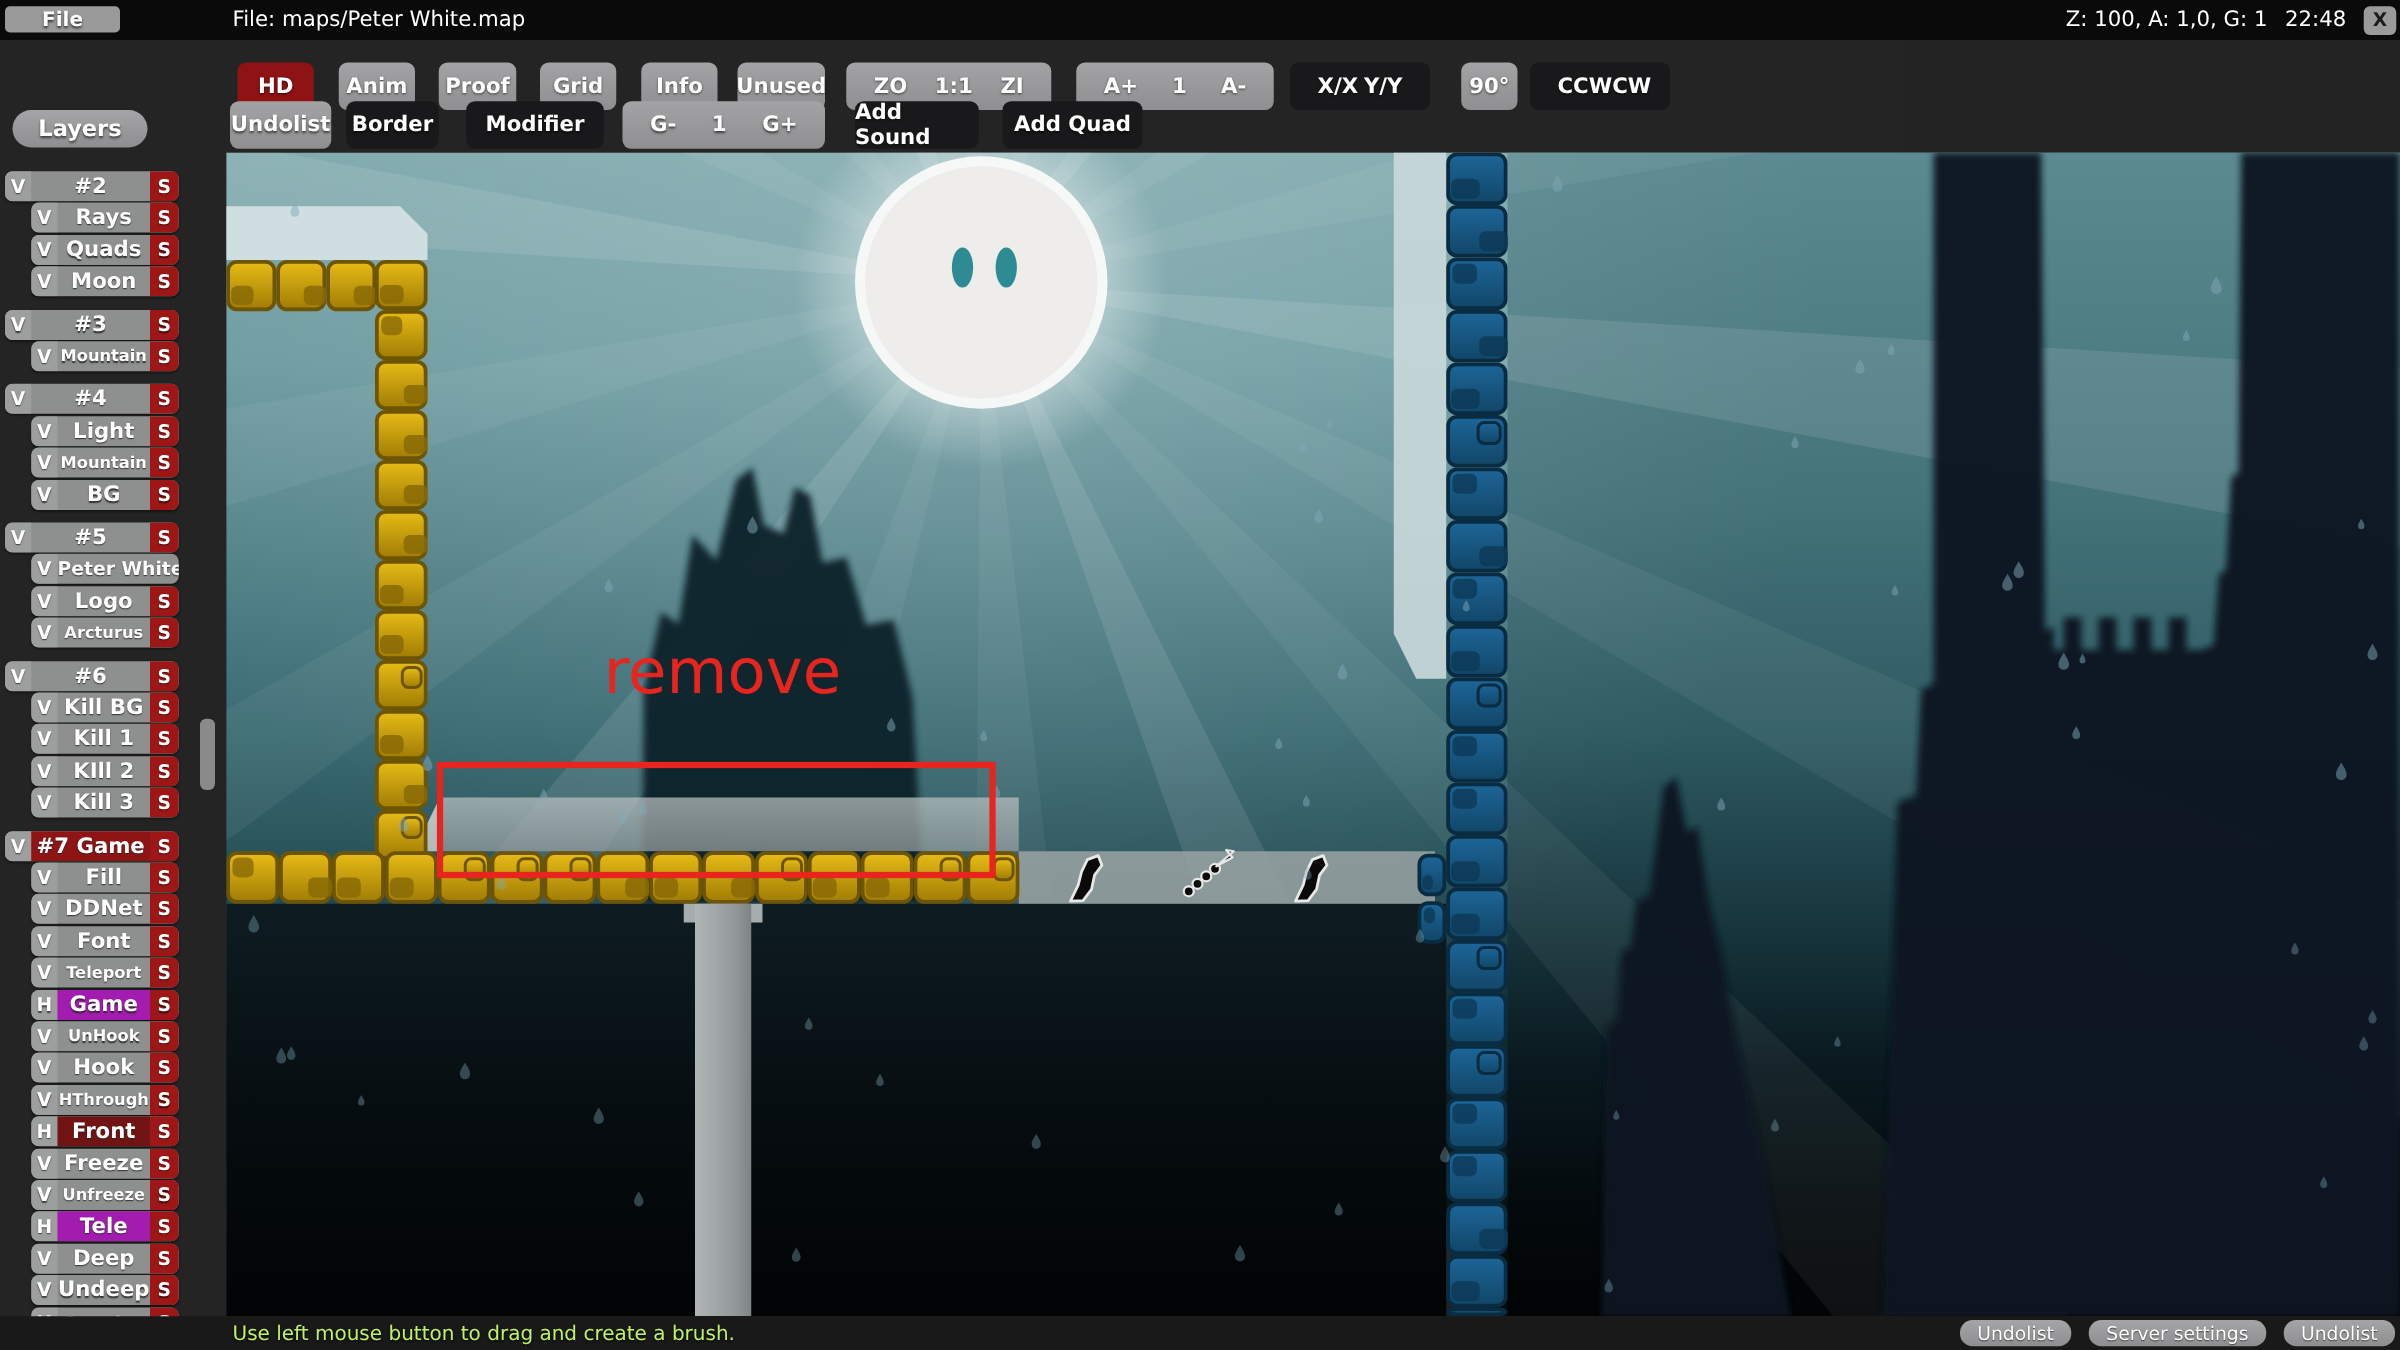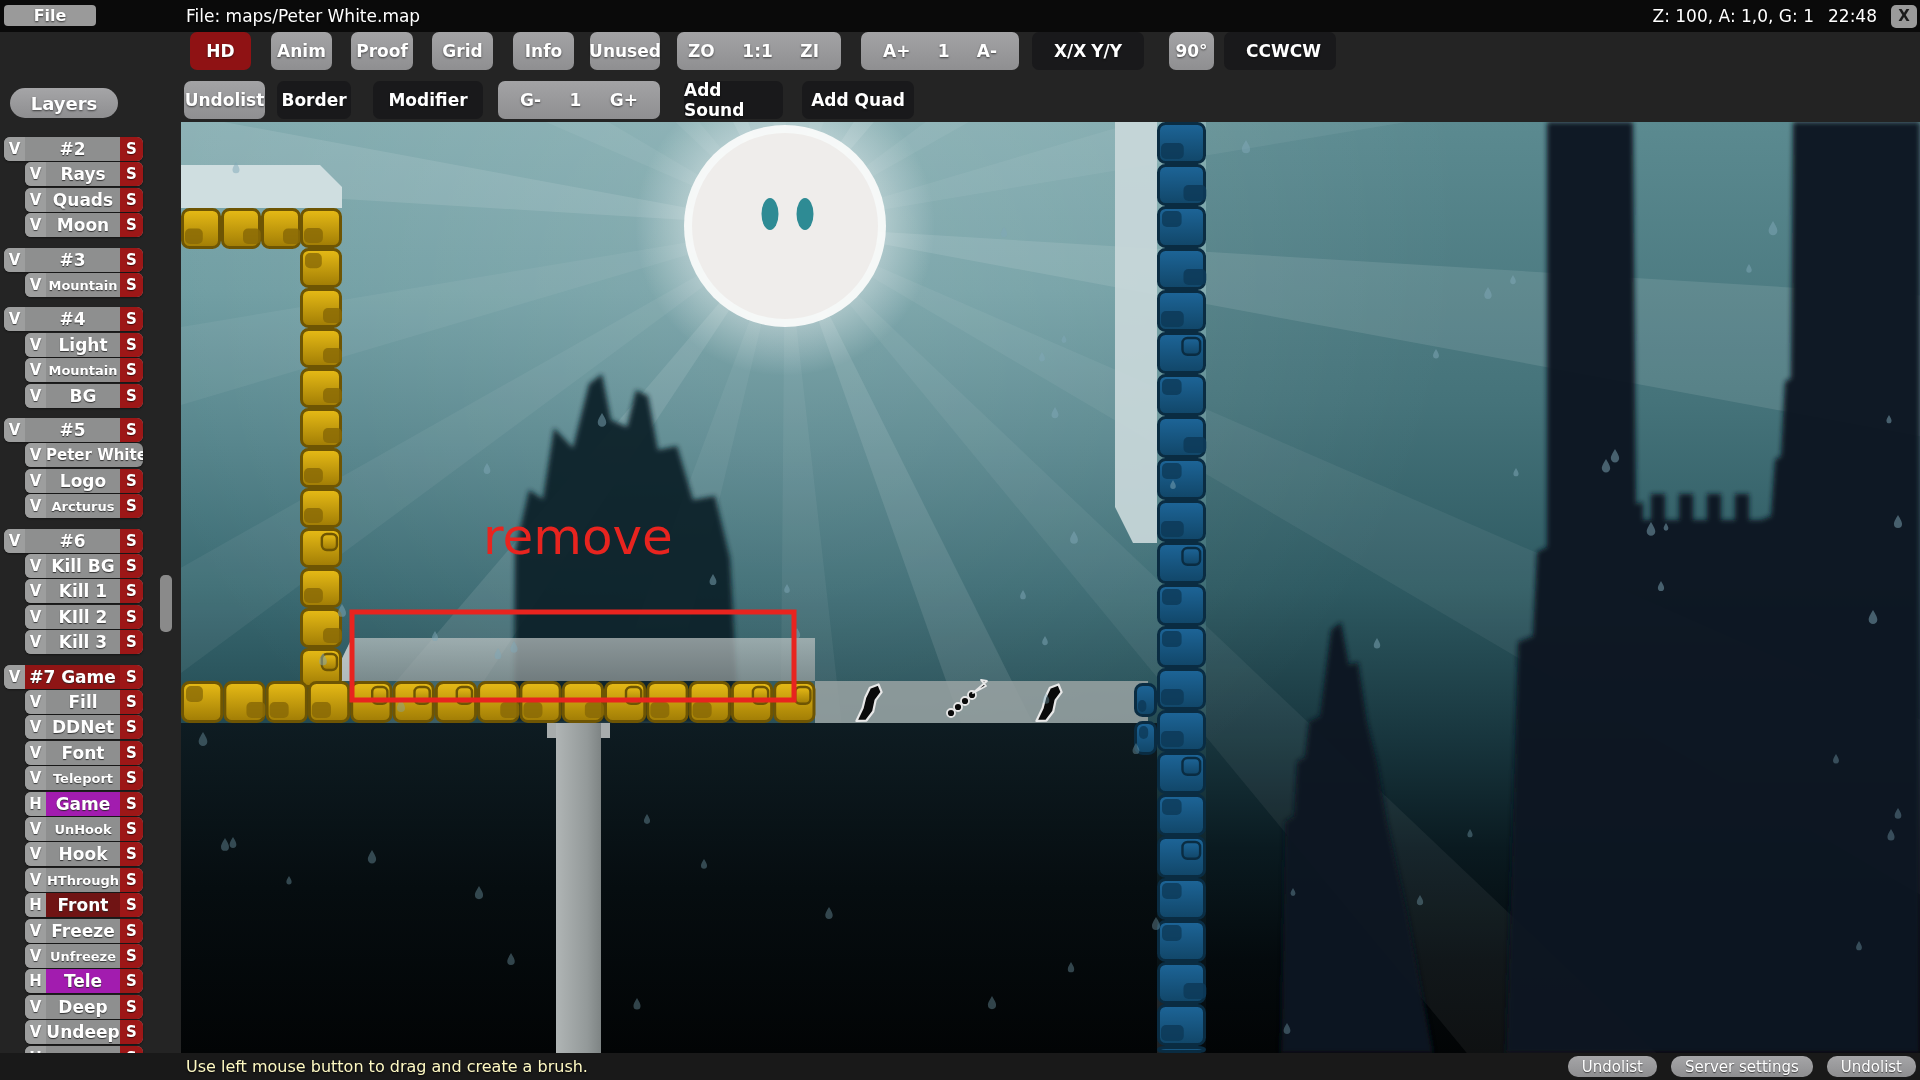--- a/index.html
+++ b/index.html
@@ -18,21 +18,21 @@
   .closebtn{width:26px;height:23px;background:#9a9a9a;border-radius:5px;color:#1b1b1b;font-weight:bold;
             font-size:15px;display:flex;align-items:center;justify-content:center;text-shadow:none;}
 
   
   .btn{position:absolute;height:38px;border-radius:7px;display:flex;align-items:center;justify-content:center;
        color:#fff;font-size:17px;font-weight:bold;text-shadow:0 1px 2px rgba(0,0,0,.6);box-sizing:border-box;}
   .btn.light{background:linear-gradient(#a3a3a5,#8f8f91);}
   .btn.dark{background:#19191b;}
   .btn.red{background:#8f1214;}
   .btn.grp{justify-content:space-between;padding:0 22px;}
-  .row1{top:32px;} .row2{top:81px;}
+  .row1{top:50px;} .row2{top:81px;}
 
   
   .layersbtn{position:absolute;left:10px;top:88px;width:108px;height:30px;background:linear-gradient(#a5a5a7,#8e8e90);
              border-radius:15px;color:#fff;font-size:18px;font-weight:bold;display:flex;align-items:center;
              justify-content:center;text-shadow:0 1px 2px rgba(0,0,0,.6);}
   .layer-row{position:absolute;height:24px;display:flex;align-items:stretch;border-radius:6px;overflow:hidden;
              background:#8e8f8f;box-shadow:0 1px 2px rgba(0,0,0,.45);}
   .vh{width:21px;background:#9d9e9e;color:#fff;font-weight:bold;font-size:15px;display:flex;align-items:center;
       justify-content:center;text-shadow:0 1px 1px rgba(0,0,0,.6);flex:none;}
   .lbl{flex:1;display:flex;align-items:center;justify-content:center;color:#fff;font-weight:bold;
@@ -41,21 +41,21 @@
   .sz-lg{font-size:17px;} .sz-sm{font-size:13px;} .sz-xs{font-size:15px;}
   .sbtn{width:23px;background:#9d1717;color:#fff;font-weight:bold;font-size:15px;display:flex;align-items:center;
         justify-content:center;text-shadow:0 1px 1px rgba(0,0,0,.6);flex:none;}
   .scrollthumb{position:absolute;background:#8a8a8a;border-radius:5px;}
 
   
   #map-canvas{position:absolute;left:181px;top:122px;width:1739px;height:931px;display:block;}
 
   
   .statusbar{position:absolute;left:0;top:1053px;width:1920px;height:27px;background:#191919;}
-  .hint{position:absolute;left:186px;top:0;height:27px;display:flex;align-items:center;color:#fef9c3;font-size:16px;
+  .hint{position:absolute;left:186px;top:0;height:27px;display:flex;align-items:center;color:#bef264;font-size:16px;
         text-shadow:0 1px 2px rgba(0,0,0,.8);}
   .sbbtns{position:absolute;right:4px;top:3px;display:flex;gap:14px;}
   .sbbtn{height:21px;padding:0 14px;background:linear-gradient(#a5a5a7,#8e8e90);border-radius:10px;color:#fff;
          font-size:15px;font-weight:normal;display:flex;align-items:center;justify-content:center;
          text-shadow:0 1px 1px rgba(0,0,0,.6);}
 </style>
 </head>
 <body>
 
 <div id="app">
@@ -69,21 +69,21 @@
       <span class="closebtn">X</span>
     </div>
   </div>
 
   <div class="btn red row1" style="left:190px;width:61px;">HD</div>
   <div class="btn light row1" style="left:271px;width:61px;">Anim</div>
   <div class="btn light row1" style="left:351px;width:62px;">Proof</div>
   <div class="btn light row1" style="left:432px;width:61px;">Grid</div>
   <div class="btn light row1" style="left:513px;width:61px;">Info</div>
   <div class="btn light row1" style="left:590px;width:70px;">Unused</div>
-  <div class="btn light grp row1" style="left:677px;width:164px;padding-left:11px;">
+  <div class="btn light grp row1" style="left:677px;width:164px;">
     <span>ZO</span>
     <span>1:1</span>
     <span>ZI</span>
   </div>
   <div class="btn light grp row1" style="left:861px;width:158px;">
     <span>A+</span>
     <span>1</span>
     <span>A-</span>
   </div>
   <div class="btn dark grp row1" style="left:1032px;width:112px;">

